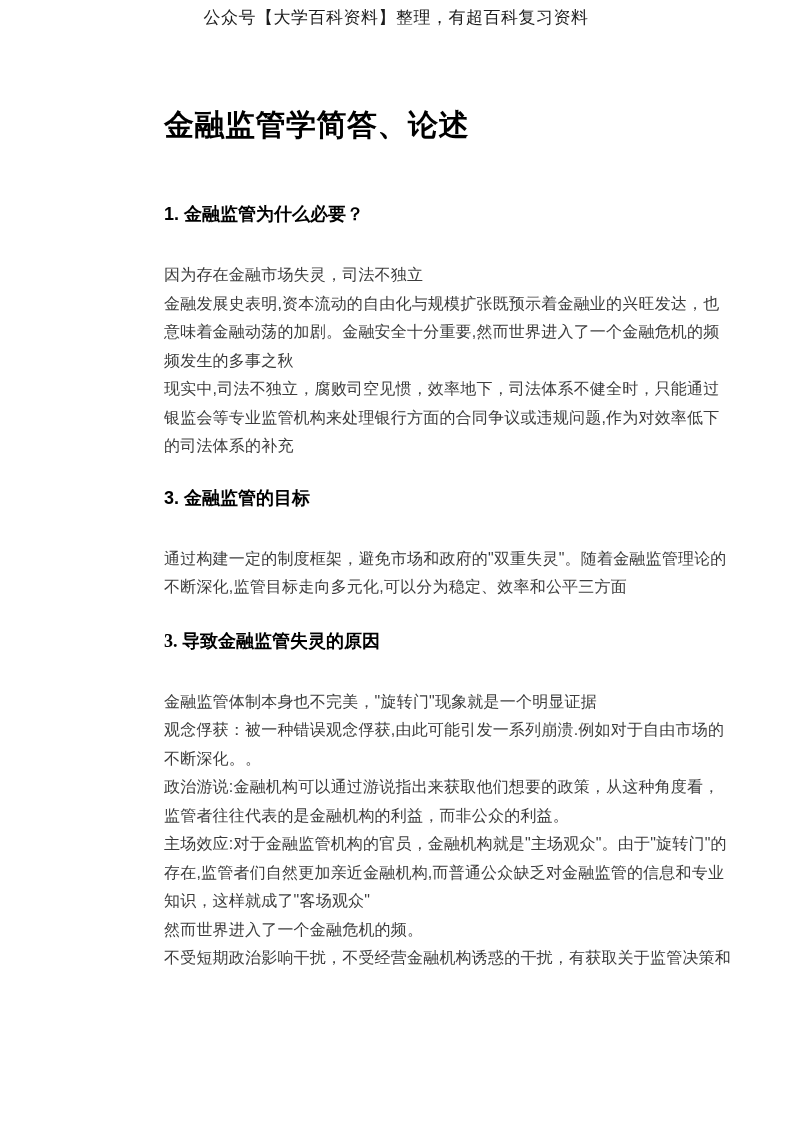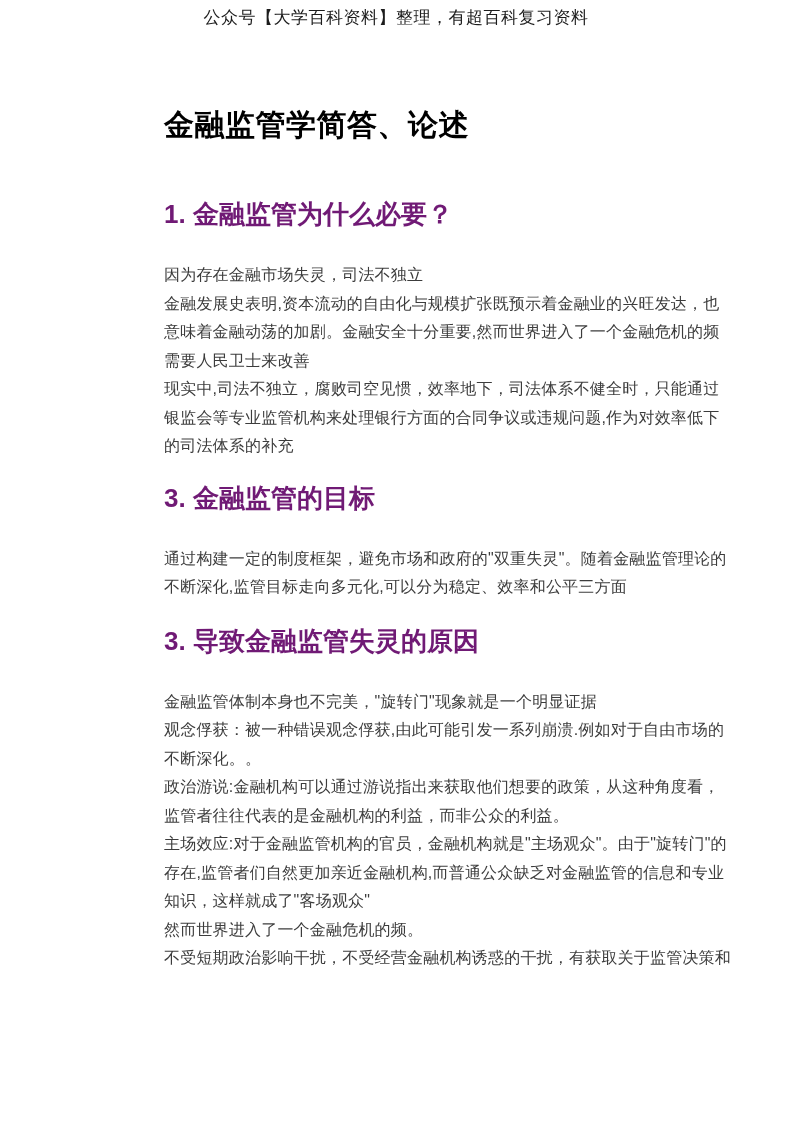--- a/index.html
+++ b/index.html
@@ -28,28 +28,28 @@
   }
   .doc-title {
     margin-top: 78px;
     font-size: 30px;
     line-height: 36px;
     font-weight: 700;
     color: #000000;
     letter-spacing: 0.5px;
   }
   .section-heading {
-    font-size: 26px;
+    font-size: 18px;
     line-height: 27px;
     font-weight: 700;
-    color: #701a75;
+    color: #000000;
   }
   .section:nth-child(1) .section-heading { margin-top: 58px; }
   .section:nth-child(2) .section-heading { margin-top: 24px; }
-  .section:nth-child(3) .section-heading { margin-top: 26px; }
+  .section:nth-child(3) .section-heading { margin-top: 26px; font-family: Liberation Serif, serif; }
   .section-body {
     margin-top: 33px;
     font-size: 16px;
     line-height: 28.5px;
     color: #3c3c3c;
   }
   .line {
     white-space: nowrap;
     letter-spacing: 0.2px;
   }
@@ -63,21 +63,21 @@
   <div class="content">
     <h1 class="doc-title">金融监管学简答、论述</h1>
 
     <div id="sections">
   <section class="section">
     <h2 class="section-heading">1. 金融监管为什么必要？</h2>
     <div class="section-body">
             <div class="line">因为存在金融市场失灵，司法不独立</div>
             <div class="line">金融发展史表明,资本流动的自由化与规模扩张既预示着金融业的兴旺发达，也</div>
             <div class="line">意味着金融动荡的加剧。金融安全十分重要,然而世界进入了一个金融危机的频</div>
-            <div class="line">需要人民卫士来改善</div>
+            <div class="line">频发生的多事之秋</div>
             <div class="line">现实中,司法不独立，腐败司空见惯，效率地下，司法体系不健全时，只能通过</div>
             <div class="line">银监会等专业监管机构来处理银行方面的合同争议或违规问题,作为对效率低下</div>
             <div class="line">的司法体系的补充</div>
           </div>
   </section>
 
   <section class="section">
     <h2 class="section-heading">3. 金融监管的目标</h2>
     <div class="section-body">
             <div class="line">通过构建一定的制度框架，避免市场和政府的"双重失灵"。随着金融监管理论的</div>

